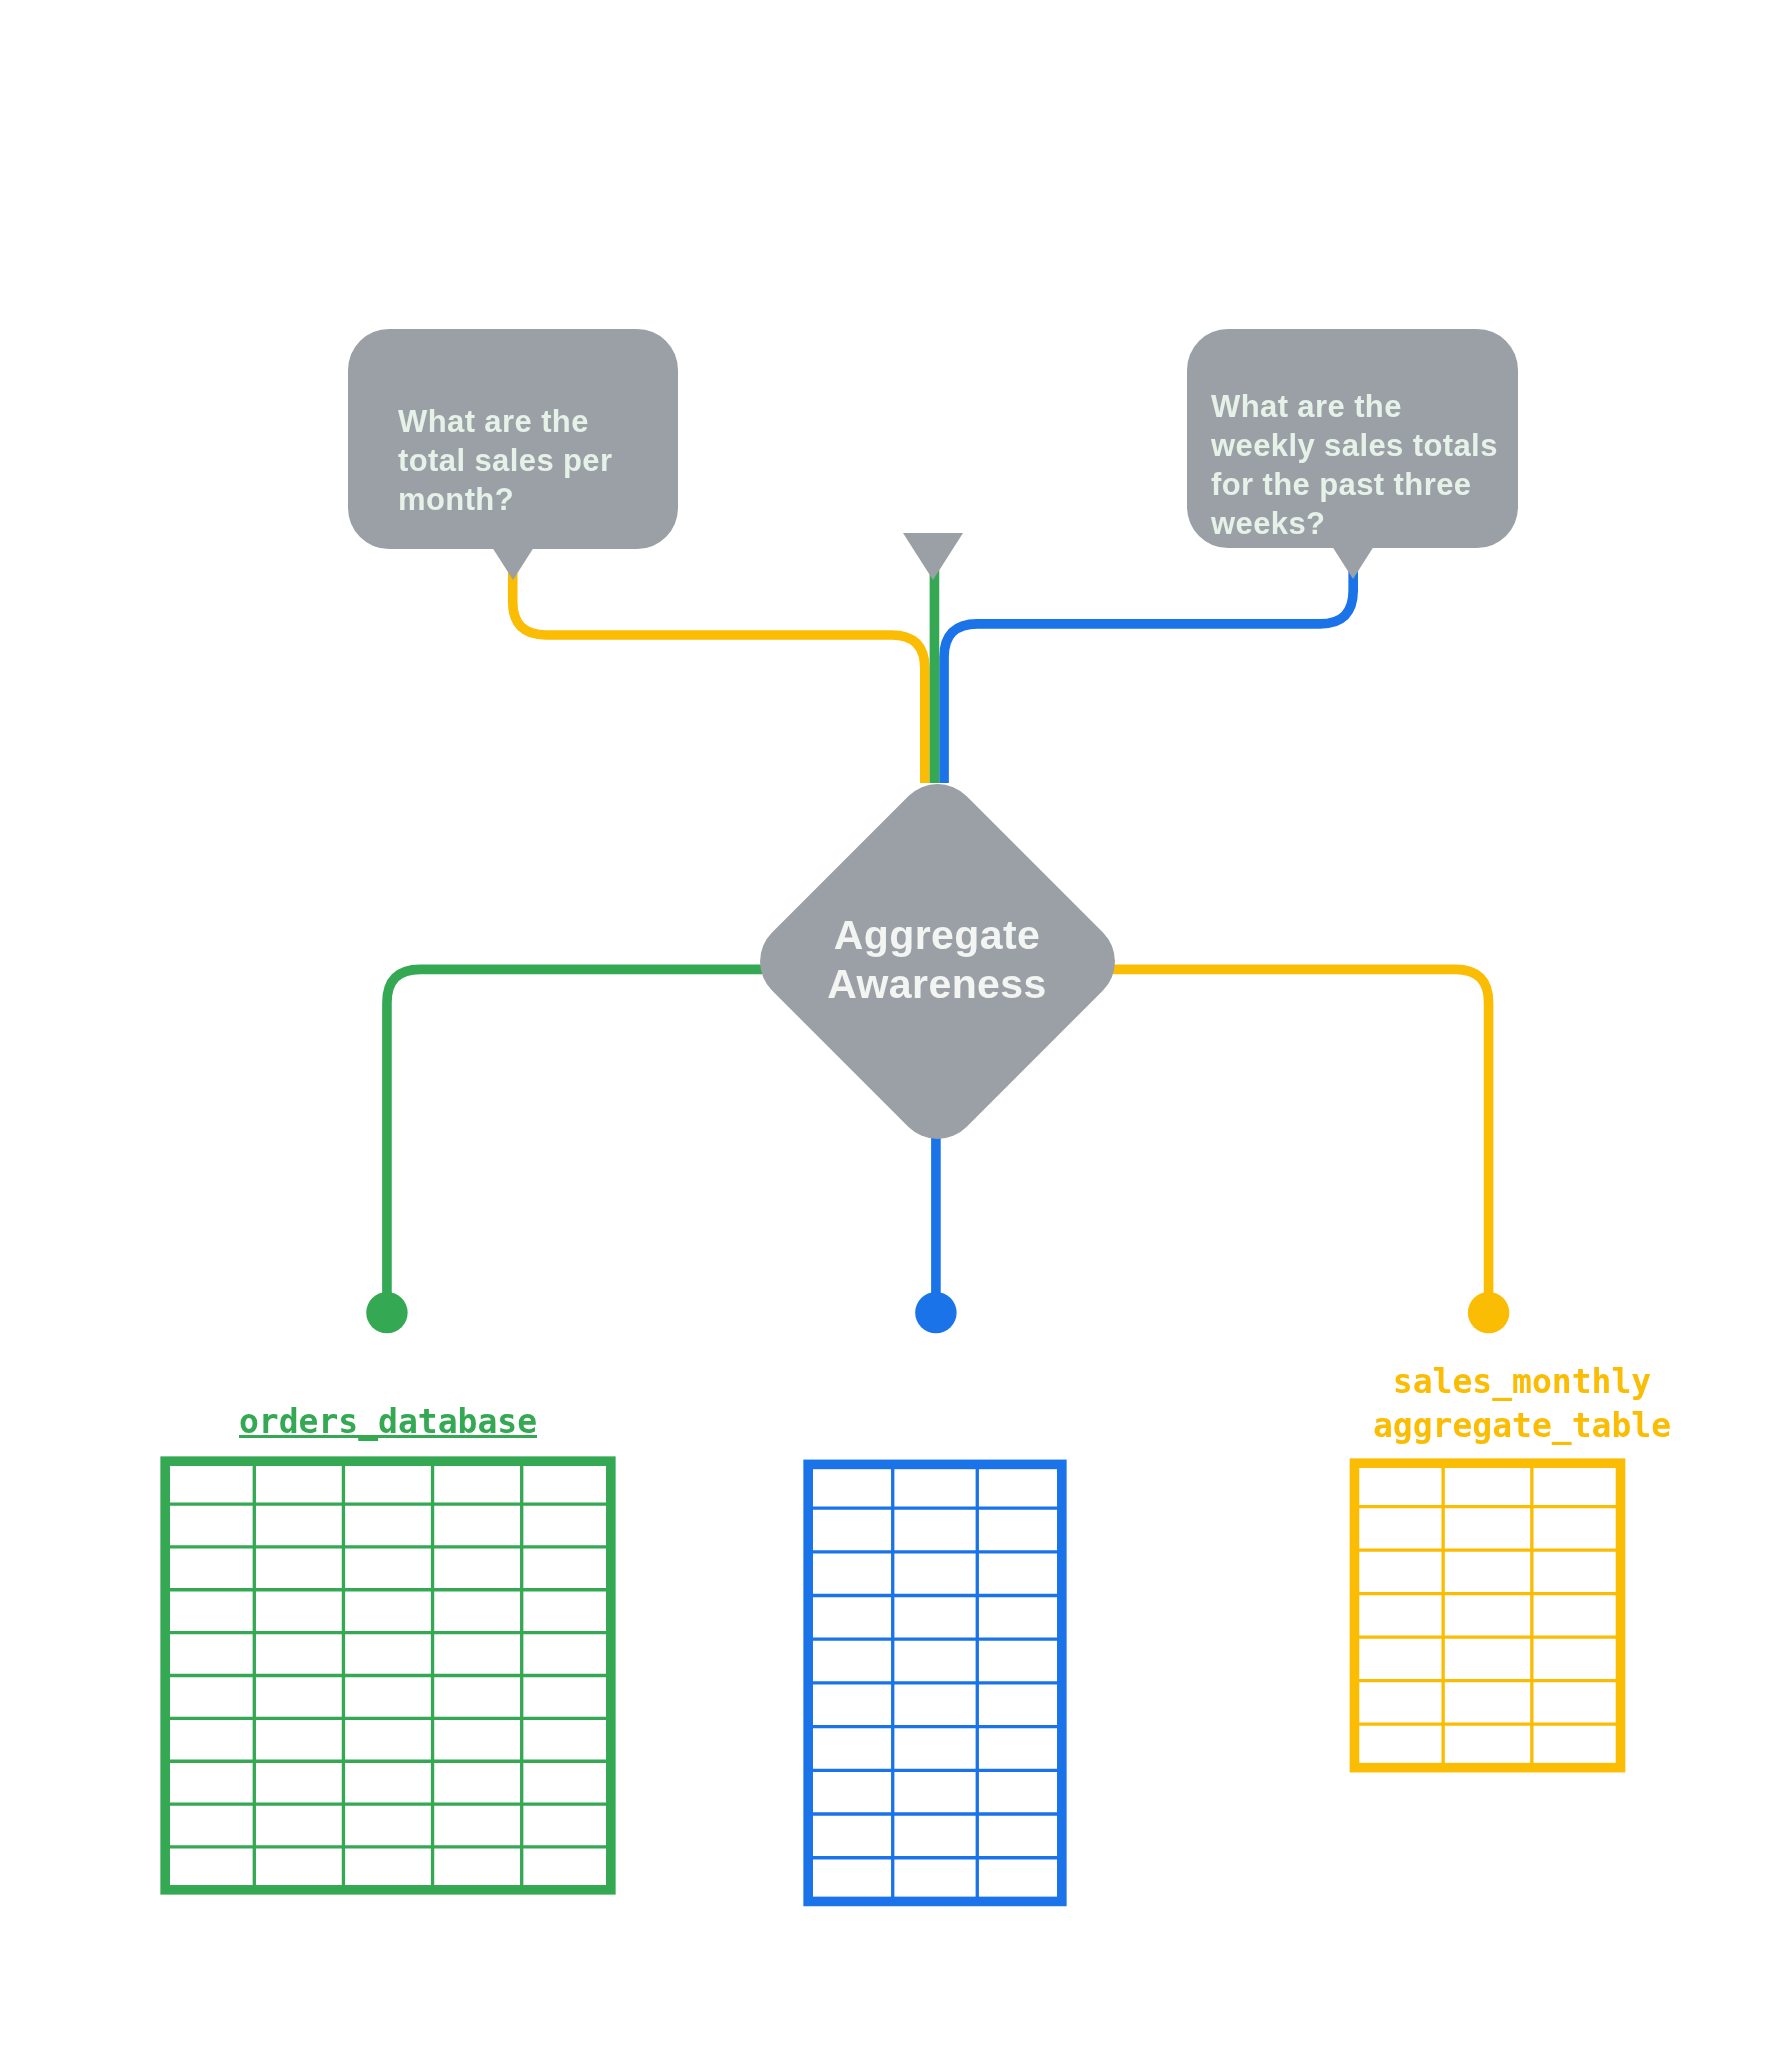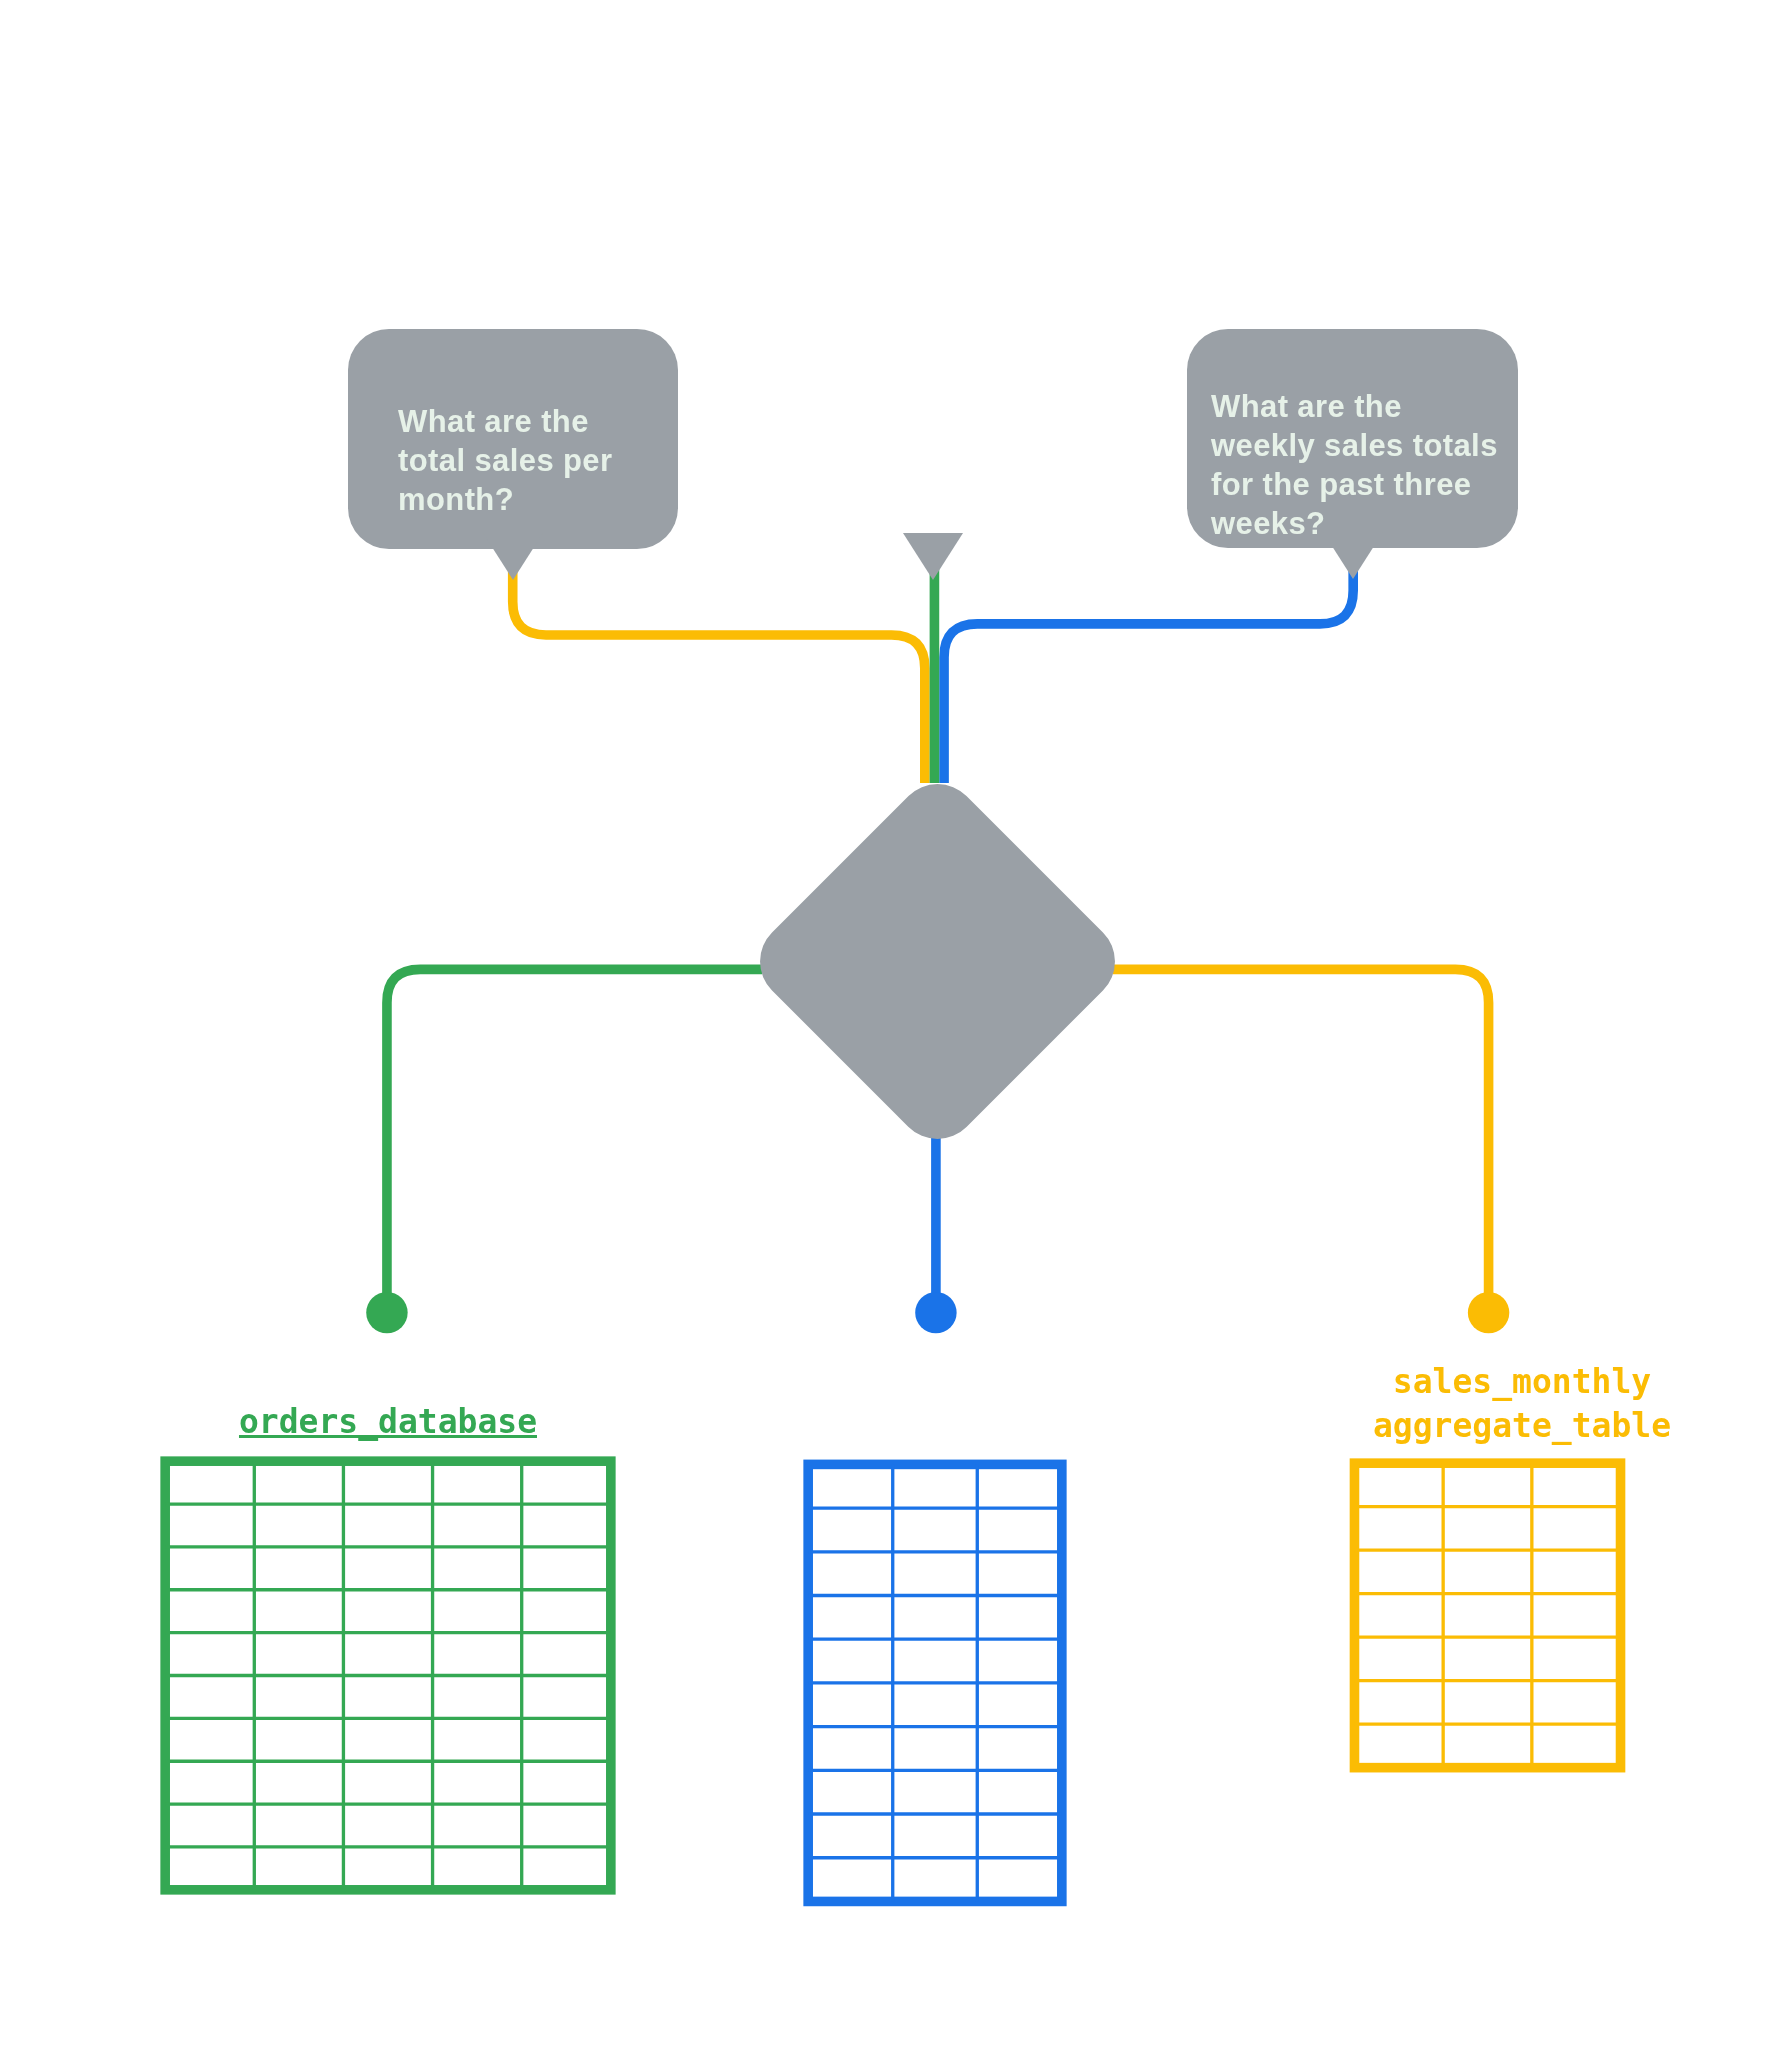--- a/index.html
+++ b/index.html
@@ -116,20 +116,22 @@
 
   <div class="bubble" id="bubble-3">
     <span>What are the
 weekly sales totals
 for the past three
 weeks?</span>
   </div>
   <div class="bubble-tail" id="tail-3"></div>
 
   <div class="diamond"></div>
+  <div class="diamond-label">Aggregate
+Awareness</div>
 
   <div class="table-label" id="table-label-1">orders_database</div>
   <div class="table-label" id="table-label-3">sales_monthly
 aggregate_table</div>
 
   <svg class="table-svg" id="table-1" width="456" height="439" xmlns="http://www.w3.org/2000/svg" viewBox="0 0 617 594">
     <rect x="7" y="7" width="603" height="580" fill="none" stroke-width="13" stroke="#34A853"></rect>
     <g stroke-width="4.5" stroke="#34A853">
         <line x1="127.6" y1="7" x2="127.6" y2="587"></line>
         <line x1="248.2" y1="7" x2="248.2" y2="587"></line>

